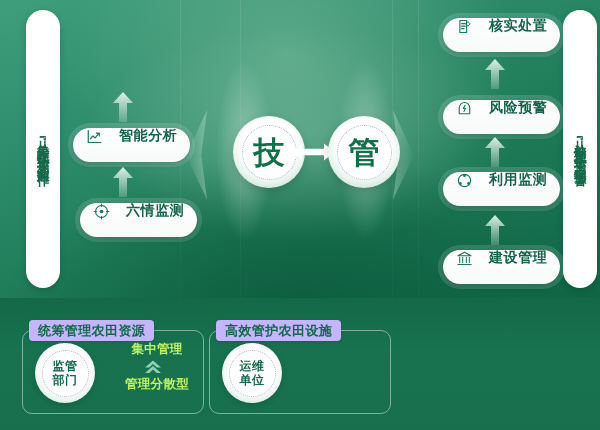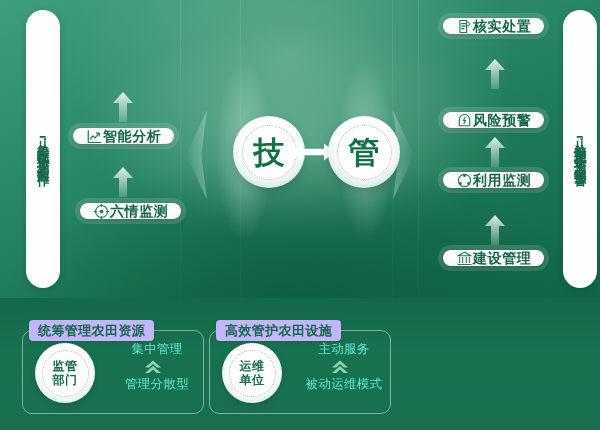--- a/index.html
+++ b/index.html
@@ -71,40 +71,40 @@
     color: #16694a;
     line-height: 1;
     white-space: nowrap;
   }
   #side-left  { left: 26px;  top: 10px; height: 278px; }
   #side-right { left: 563px; top: 10px; height: 278px; }
 
   
   .card {
     position: absolute;
-    height: 16px;
+    height: 34px;
     border-radius: 17px;
     background: linear-gradient(180deg,#ffffff 0%, #f7faf8 100%);
     box-shadow: 0 2px 6px rgba(0,0,0,0.16),
                 0 0 0 5px rgba(255,255,255,0.14);
-    display: flex; align-items: center; gap: 0;
+    display: flex; align-items: flex-start; gap: 16px;
     padding: 0 13px;
   }
   .card .label {
     font-size: 14px; font-weight: bold; color: #14654a;
     letter-spacing: 0.6px; white-space: nowrap; line-height: 1;
   }
   .ico { width: 17px; height: 17px; flex: 0 0 17px; display:block; }
   .ico svg { width:17px; height:17px; display:block; }
 
   #card-jzfw { left: 73px;  top: 47px;  }
   #card-znfx { left: 73px;  top: 128px; }
   #card-lqjc { left: 80px;  top: 203px; }
   #card-hscz { left: 443px; top: 18px;  }
-  #card-fxyj { left: 443px; top: 112px;  }
+  #card-fxyj { left: 443px; top: 100px;  }
   #card-lyjc { left: 443px; top: 172px; }
   #card-jsgl { left: 443px; top: 250px; }
 
   
   .uparrow { position:absolute; width: 22px; height: 30px; }
   .uparrow svg { width:22px; height:30px; display:block; }
   #ar-l1 { left: 112px; top: 92px; }
   #ar-l2 { left: 112px; top: 167px; }
   #ar-r1 { left: 484px; top: 59px; }
   #ar-r2 { left: 484px; top: 137px; }
@@ -167,21 +167,21 @@
   }
   .bpanel .rolecircle .rin span {
     font-size: 12px; font-weight: bold; color: #15694b; line-height: 1.05; letter-spacing:0.5px;
   }
   .bpanel .rightcol {
     position:absolute; left: 80px; top: 10px; width: 100px;
     display:flex; flex-direction:column; align-items:center; gap: 1px;
   }
   .bpanel .rightcol .goal,
   .bpanel .rightcol .from {
-    font-size: 12.5px; font-weight: normal; color:#5eead4; letter-spacing:0.3px; white-space:nowrap;margin-left:8px;
+    font-size: 12.5px; font-weight: bold; color:#bef264; letter-spacing:0.3px; white-space:nowrap;margin-left:8px;
   }
   .bpanel .chev { width: 20px; height: 16px; }
   .bpanel .chev svg { width:20px; height:16px; display:block; }
 </style>
 </head>
 <body>
 
 <div id="stage">
 
   <div class="top-bg"></div>
@@ -343,26 +343,16 @@
   </div>
 
   <div id="bp2" class="bpanel">
     <div class="ptitle">高效管护农田设施</div>
     <div class="rolecircle">
       <div class="rin">
         <span>运维</span>
         <span>单位</span>
       </div>
     </div>
-    <div class="rightcol">
-      <div class="goal">主动服务</div>
-      <div class="chev">
-        <svg viewBox="0 0 20 16">
-            <path d="M10 1.5l8 7h-4.2L10 5.1 6.2 8.5H2z" fill="#8fd3b4"></path>
-            <path d="M10 7l8 7h-4.2L10 10.6 6.2 14H2z" fill="#8fd3b4"></path>
-          </svg>
-      </div>
-      <div class="from">被动运维模式</div>
-    </div>
   </div>
 
 
 </div>
 
 </body></html>

